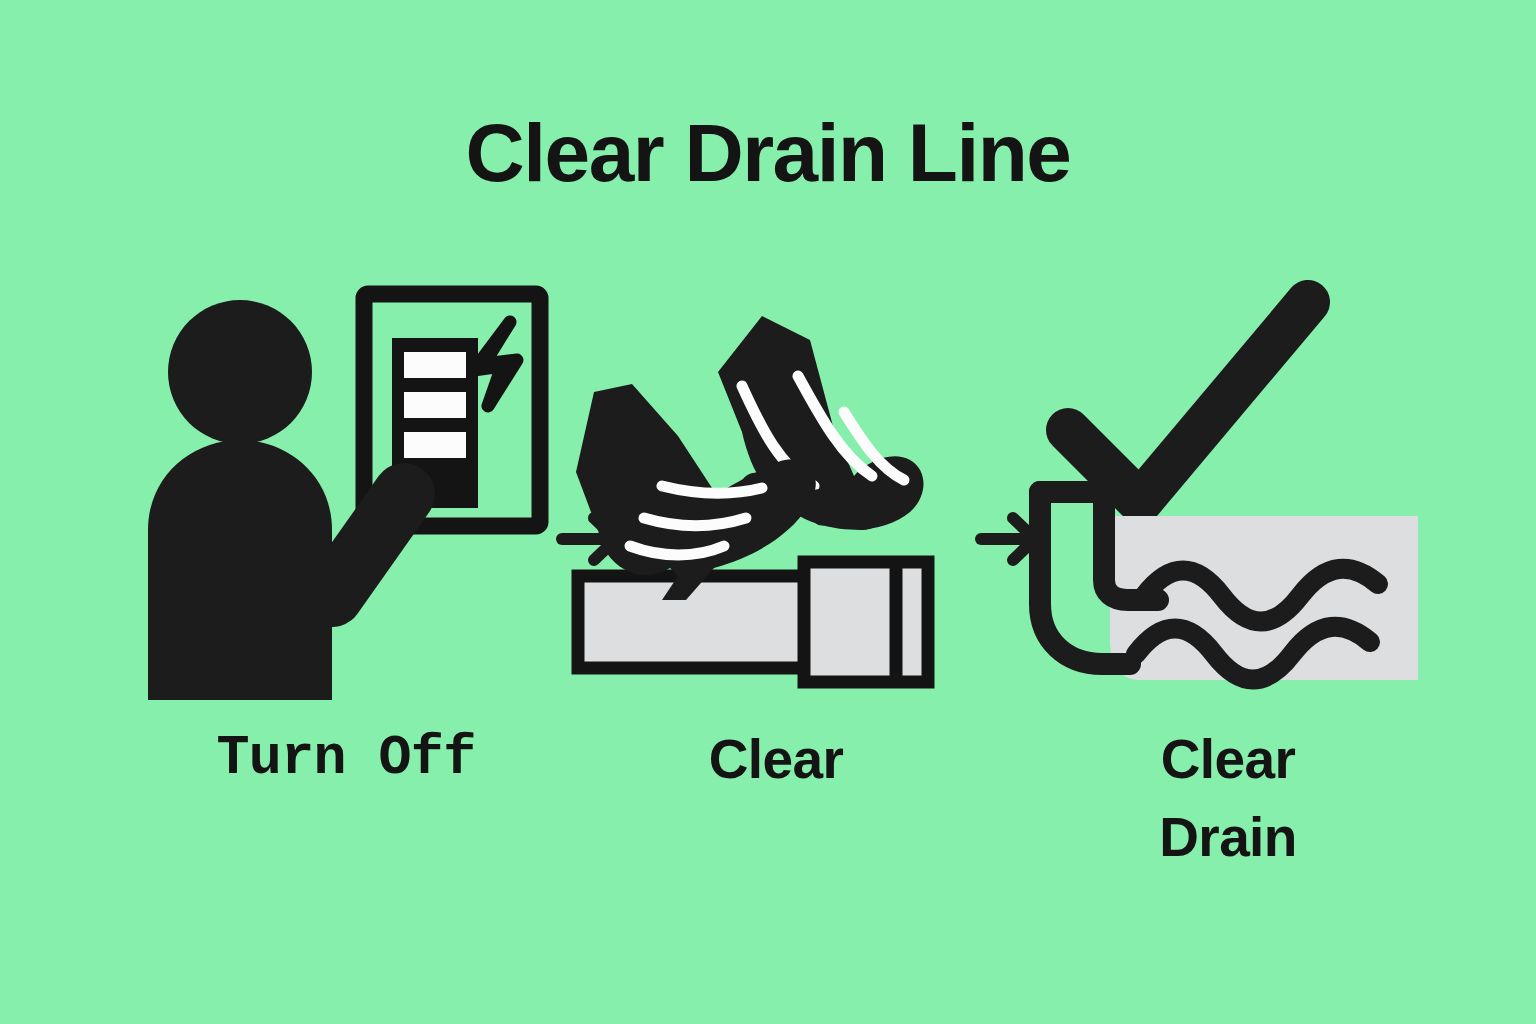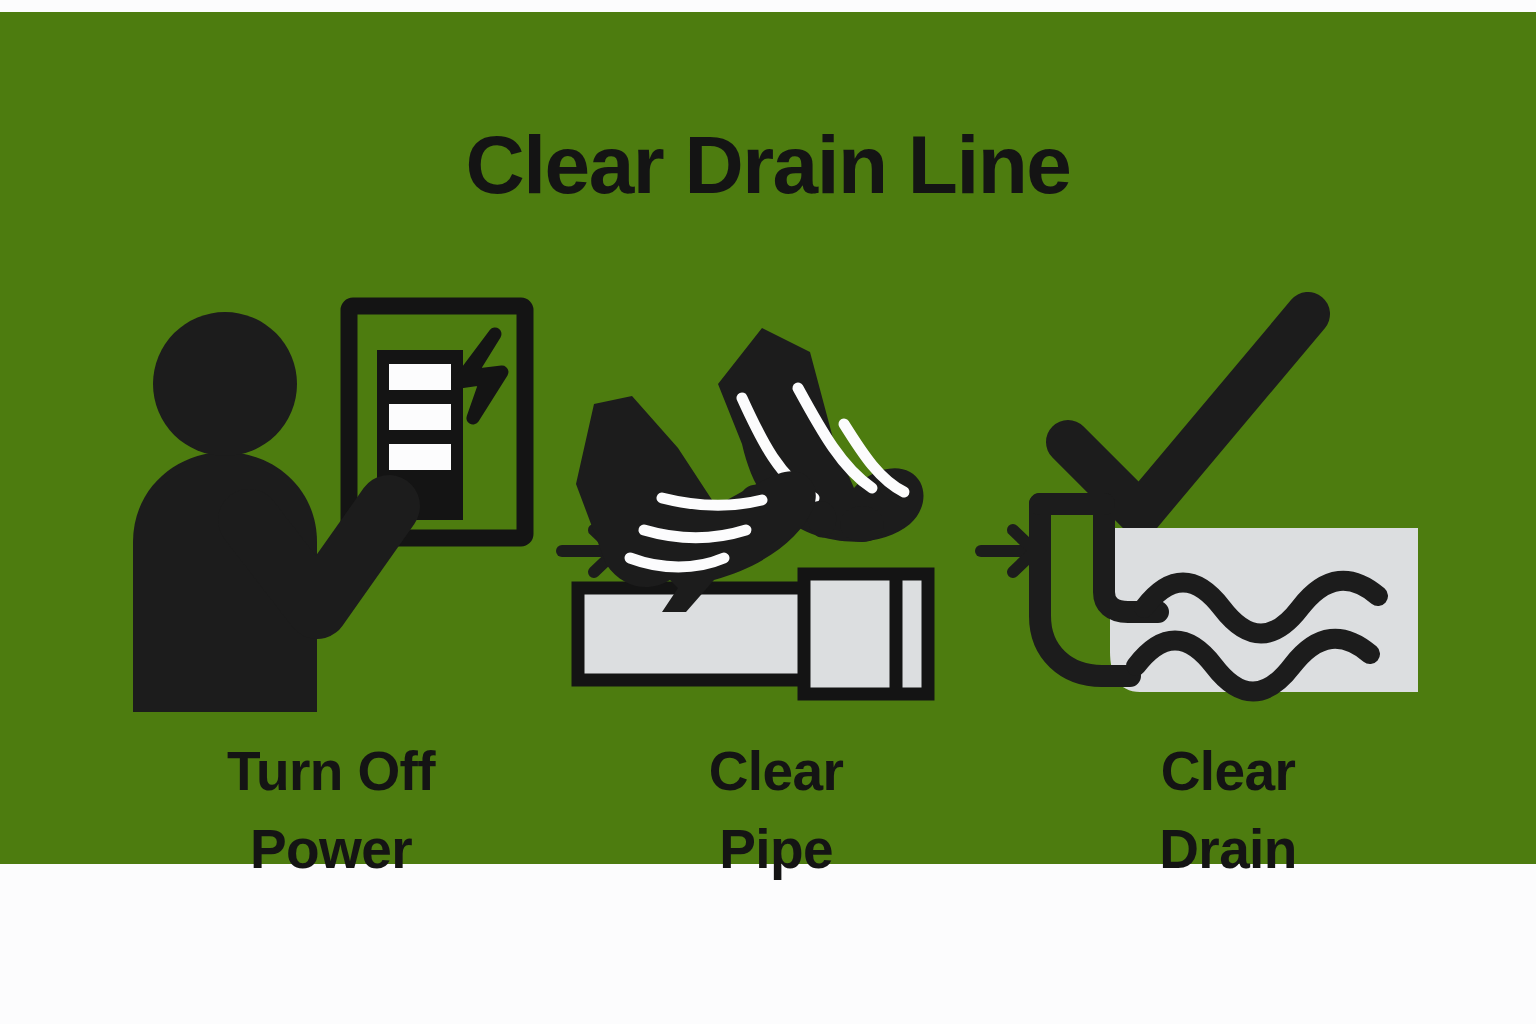--- a/index.html
+++ b/index.html
@@ -10,23 +10,22 @@
     width: 1536px;
     height: 1024px;
     background: #fcfcfd;
     font-family: "Liberation Sans", sans-serif;
     overflow: hidden;
   }
 
   .infographic {
     position: relative;
     width: 1536px;
-    height: 852px;
-    background: #4d7c0f;
-    margin-top: 12px;
+    height: 1024px;
+    background: #86efac;
   }
 
   .title {
     position: absolute;
     top: 112px;
     left: 0;
     width: 1536px;
     text-align: center;
     font-size: 82px;
     font-weight: bold;
@@ -42,21 +41,21 @@
     width: 1300px;
     height: 640px;
   }
 
   .step {
     position: absolute;
     top: 0;
     width: 420px;
     height: 640px;
   }
-  .step-1 { left: 3px; }
+  .step-1 { left: 18px; font-family: Liberation Mono, monospace; }
   .step-2 { left: 448px; }
   .step-3 { left: 900px; }
 
   .step-art {
     position: absolute;
     top: 0;
     left: 0;
     width: 420px;
     height: 420px;
   }
@@ -112,21 +111,20 @@
 
           <path d="M12 420 L12 250 C12 196 56 160 104 160 C152 160 196 196 196 250 L196 420 Z" fill="#1c1c1c"></path>
 
           <circle cx="104" cy="92" r="72" fill="#1c1c1c"></circle>
 
           <path d="M128 228 L196 316 L268 214" fill="none" stroke="#1c1c1c" stroke-width="62" stroke-linecap="round" stroke-linejoin="round"></path>
         </svg>
       </div>
       <div class="step-label">
         <span class="ln">Turn Off</span>
-        <span class="ln">Power</span>
       </div>
     </div>
 
     <div class="arrow arrow-1">
       <svg viewBox="0 0 74 74" xmlns="http://www.w3.org/2000/svg">
         <g>
           <path d="M8 37 L60 37" stroke="#1c1c1c" stroke-width="12" stroke-linecap="round" fill="none"></path>
           <path d="M40 16 L62 37 L40 58" stroke="#1c1c1c" stroke-width="12" stroke-linecap="round" stroke-linejoin="round" fill="none"></path>
         </g>
       </svg>
@@ -167,21 +165,20 @@
                      C188 192 166 206 150 214
                      L112 156 L66 104 Z" fill="#1c1c1c"></path>
             <path d="M96 206 C128 214 164 216 196 208" fill="none" stroke="#fcfcfd" stroke-width="11" stroke-linecap="round"></path>
             <path d="M78 238 C112 248 148 248 180 238" fill="none" stroke="#fcfcfd" stroke-width="11" stroke-linecap="round"></path>
             <path d="M64 266 C96 278 130 278 158 266" fill="none" stroke="#fcfcfd" stroke-width="11" stroke-linecap="round"></path>
           </g>
         </svg>
       </div>
       <div class="step-label">
         <span class="ln">Clear</span>
-        <span class="ln">Pipe</span>
       </div>
     </div>
 
     <div class="arrow arrow-2">
       <svg viewBox="0 0 74 74" xmlns="http://www.w3.org/2000/svg">
         <g>
           <path d="M8 37 L60 37" stroke="#1c1c1c" stroke-width="12" stroke-linecap="round" fill="none"></path>
           <path d="M40 16 L62 37 L40 58" stroke="#1c1c1c" stroke-width="12" stroke-linecap="round" stroke-linejoin="round" fill="none"></path>
         </g>
       </svg>

